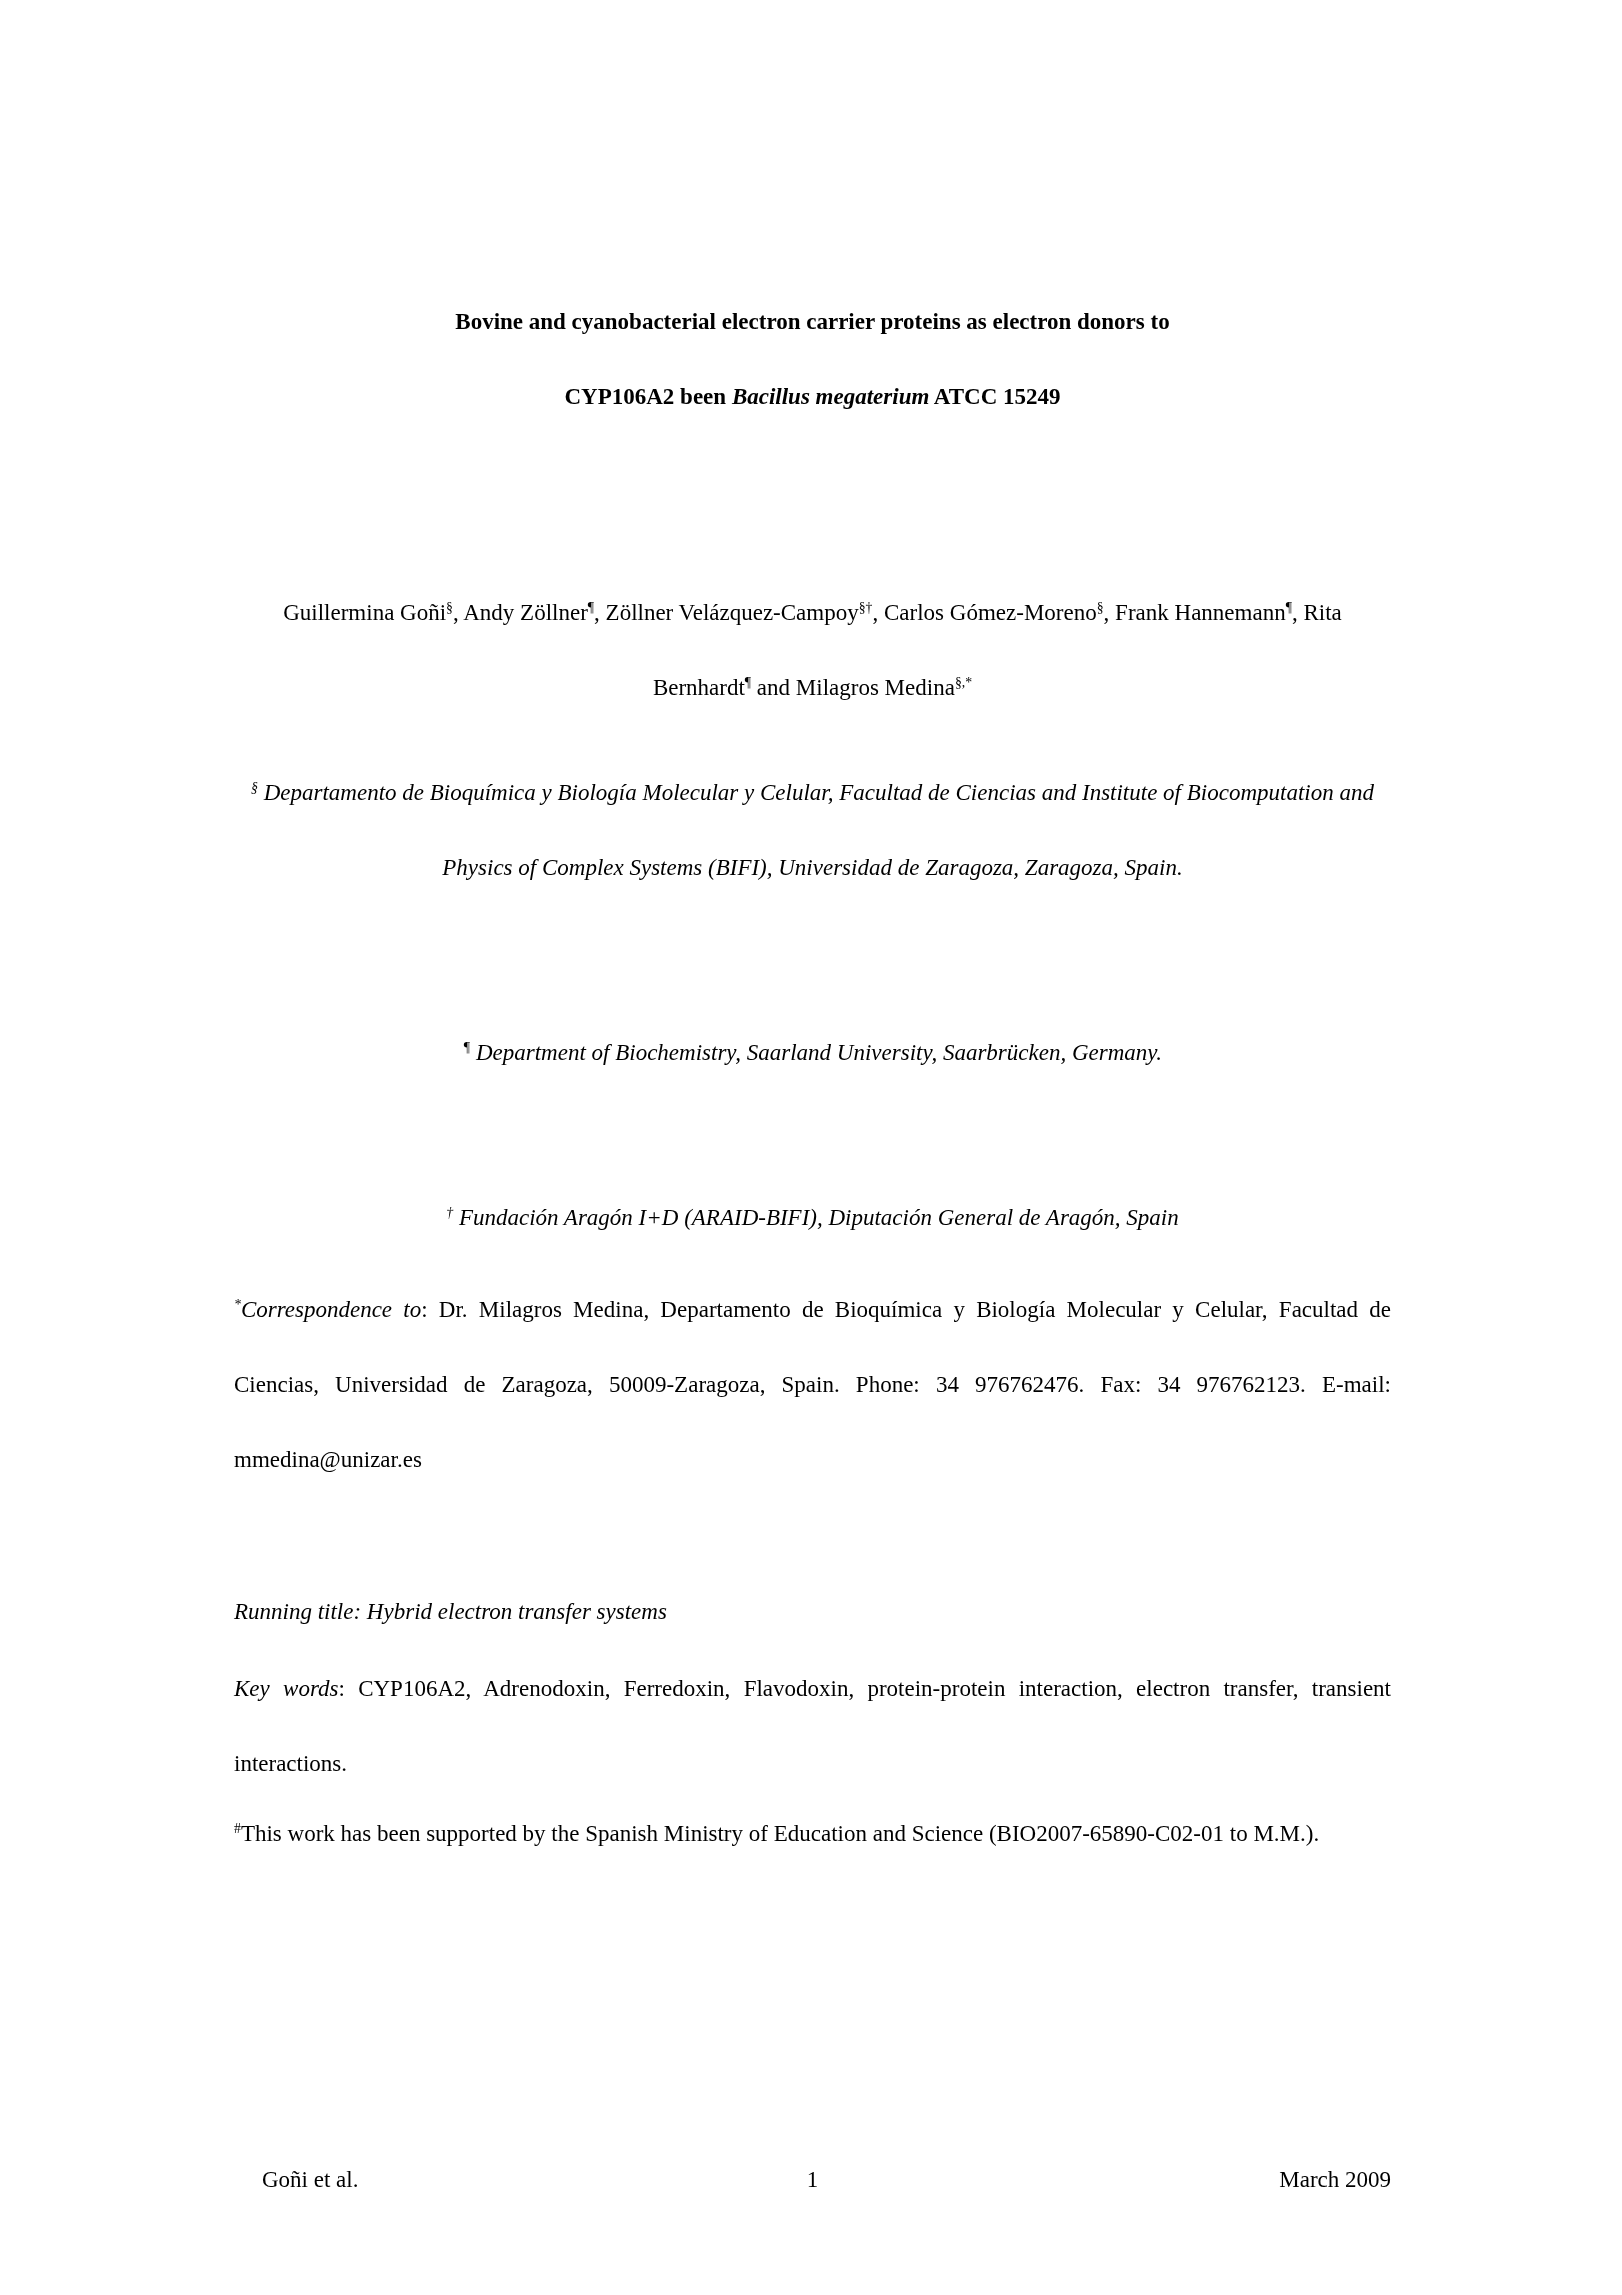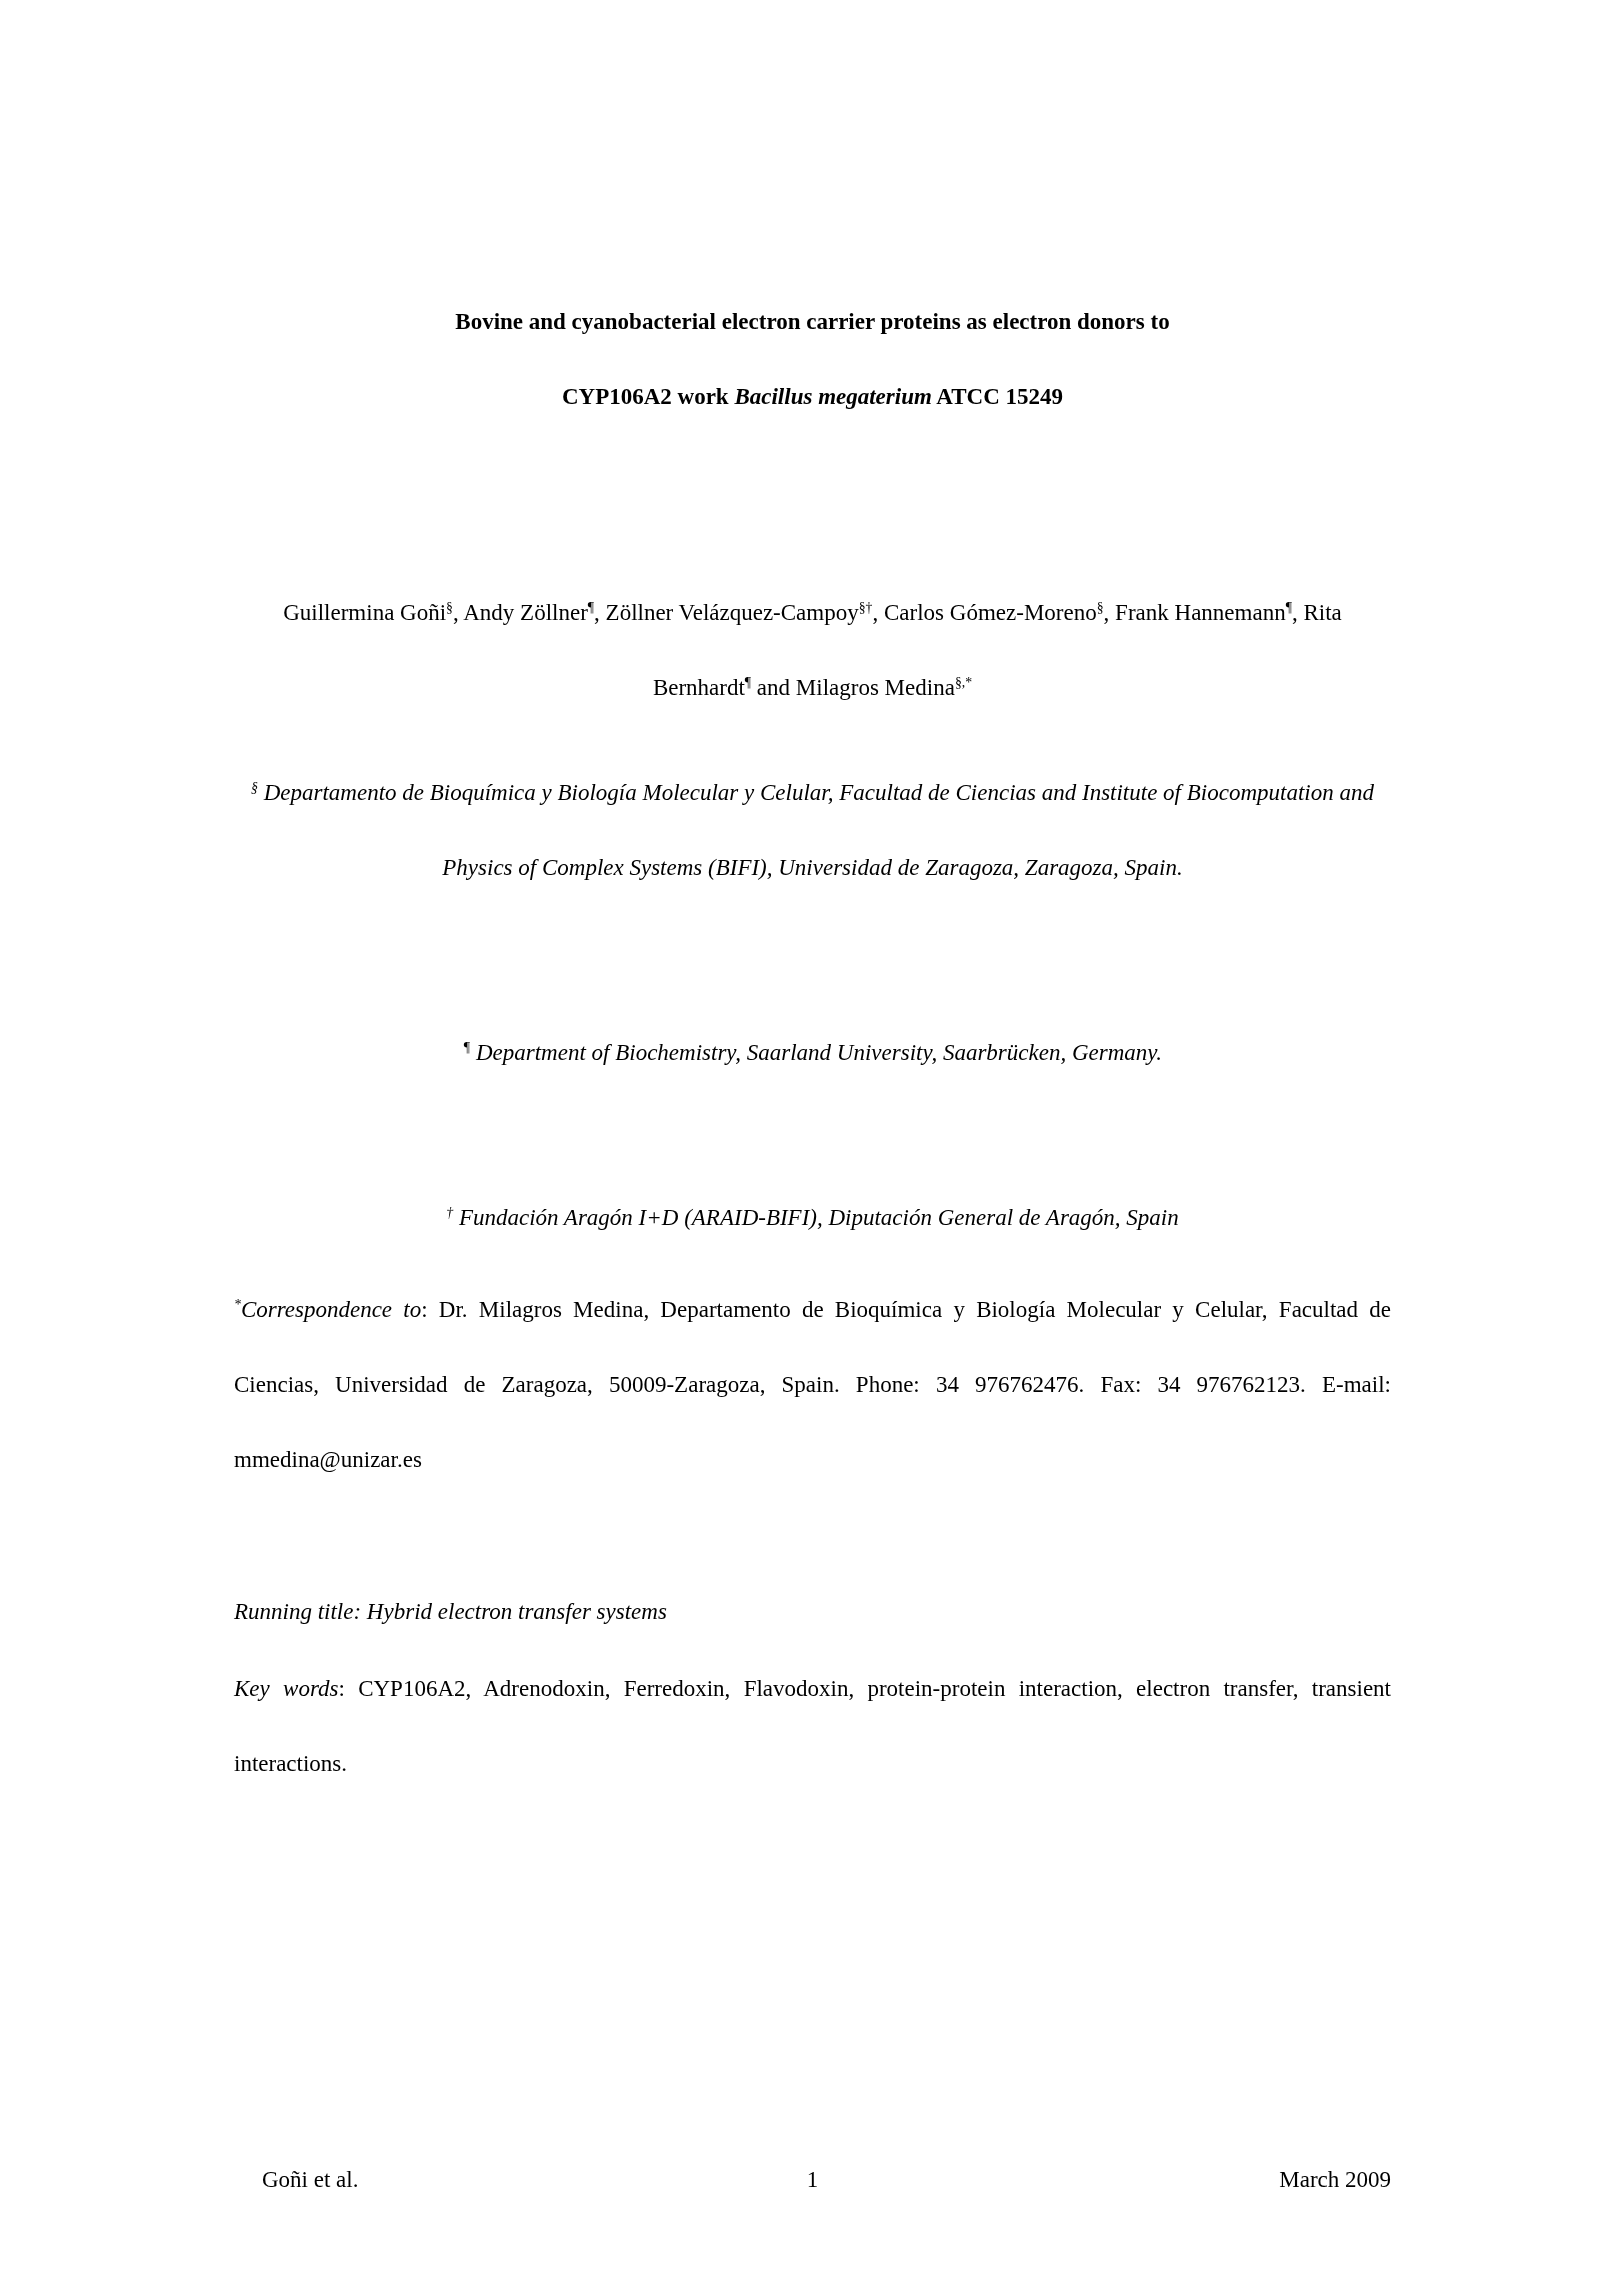--- a/index.html
+++ b/index.html
@@ -40,21 +40,21 @@
   .footer-right  { position: absolute; right: 0; top: 0; }
   .footer-center { display: block; text-align: center; }
 </style>
 </head>
 <body>
 
 <div class="page">
 
   <div class="block center title" style="top: 284px;">
     <div>Bovine and cyanobacterial electron carrier proteins as electron donors to</div>
-    <div><span>CYP106A2 work</span>
+    <div><span>CYP106A2 been</span>
       <span class="it">Bacillus megaterium</span>
       <span>ATCC 15249</span></div>
   </div>
 
   <p class="block center" style="top: 575px;"><span>Guillermina Goñi</span><sup>§</sup><span>, Andy Zöllner</span><sup>¶</sup><span>, Zöllner Velázquez-Campoy</span><sup>§†</sup><span>, Carlos Gómez-Moreno</span><sup>§</sup><span>, Frank Hannemann</span><sup>¶</sup><span>, Rita Bernhardt</span><sup>¶</sup><span> and Milagros Medina</span><sup>§,*</sup></p>
 
   <p class="block center it" style="top: 755px;"><sup>§</sup>
     <span>Departamento de Bioquímica y Biología Molecular y Celular, Facultad de Ciencias and Institute of Biocomputation and Physics of Complex Systems (BIFI), Universidad de Zaragoza, Zaragoza, Spain.</span></p>
 
   <p class="block center it" style="top: 1015px;"><sup>¶</sup>
@@ -62,20 +62,22 @@
 
   <p class="block center it" style="top: 1180px;"><sup>†</sup>
     <span>Fundación Aragón I+D (ARAID-BIFI), Diputación General de Aragón, Spain</span></p>
 
   <p class="block just" style="top: 1272px;"><sup class="it">*</sup><span class="it">Correspondence to</span><span>: Dr. Milagros Medina, Departamento de Bioquímica y Biología Molecular y Celular, Facultad de Ciencias, Universidad de Zaragoza, 50009-Zaragoza, Spain. Phone: 34 976762476. Fax: 34 976762123. E-mail: mmedina@unizar.es</span></p>
 
   <p class="block" style="top: 1574px;"><span class="it">Running title: Hybrid electron transfer systems</span></p>
 
   <p class="block just" style="top: 1651px;"><span class="it">Key words</span><span>: CYP106A2, Adrenodoxin, Ferredoxin, Flavodoxin, protein-protein interaction, electron transfer, transient interactions.</span></p>
 
+  <p class="block just" style="top: 1796px;"><sup>#</sup><span>This work has been supported by the Spanish Ministry of Education and Science</span>
+    <span class="nowrap">(BIO2007-65890-C02-01 to M.M.).</span></p>
 
   <div class="block" style="top: 2142px;">
     <span class="footer-center">1</span>
     <span class="footer-left">Goñi et al.</span>
     <span class="footer-right">March 2009</span>
   </div>
 
 </div>
 
 

